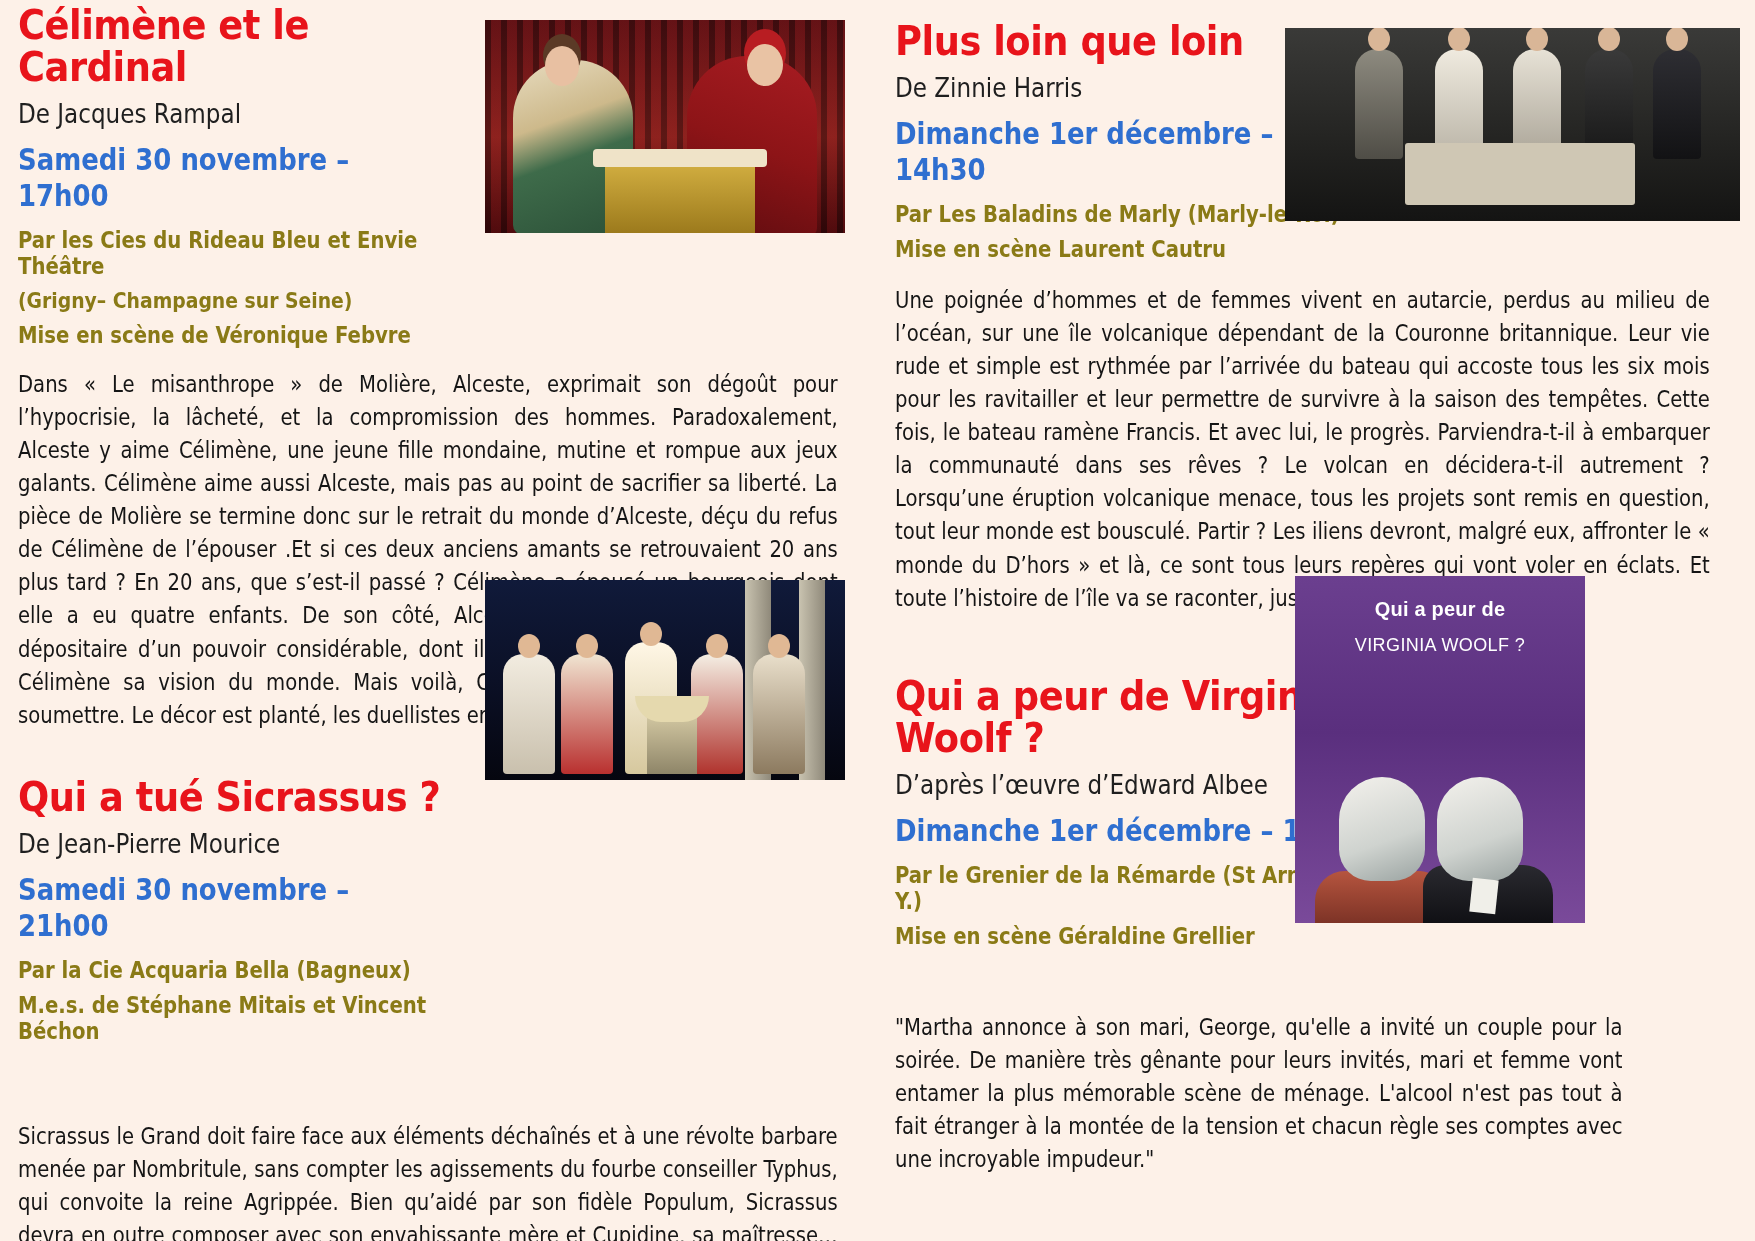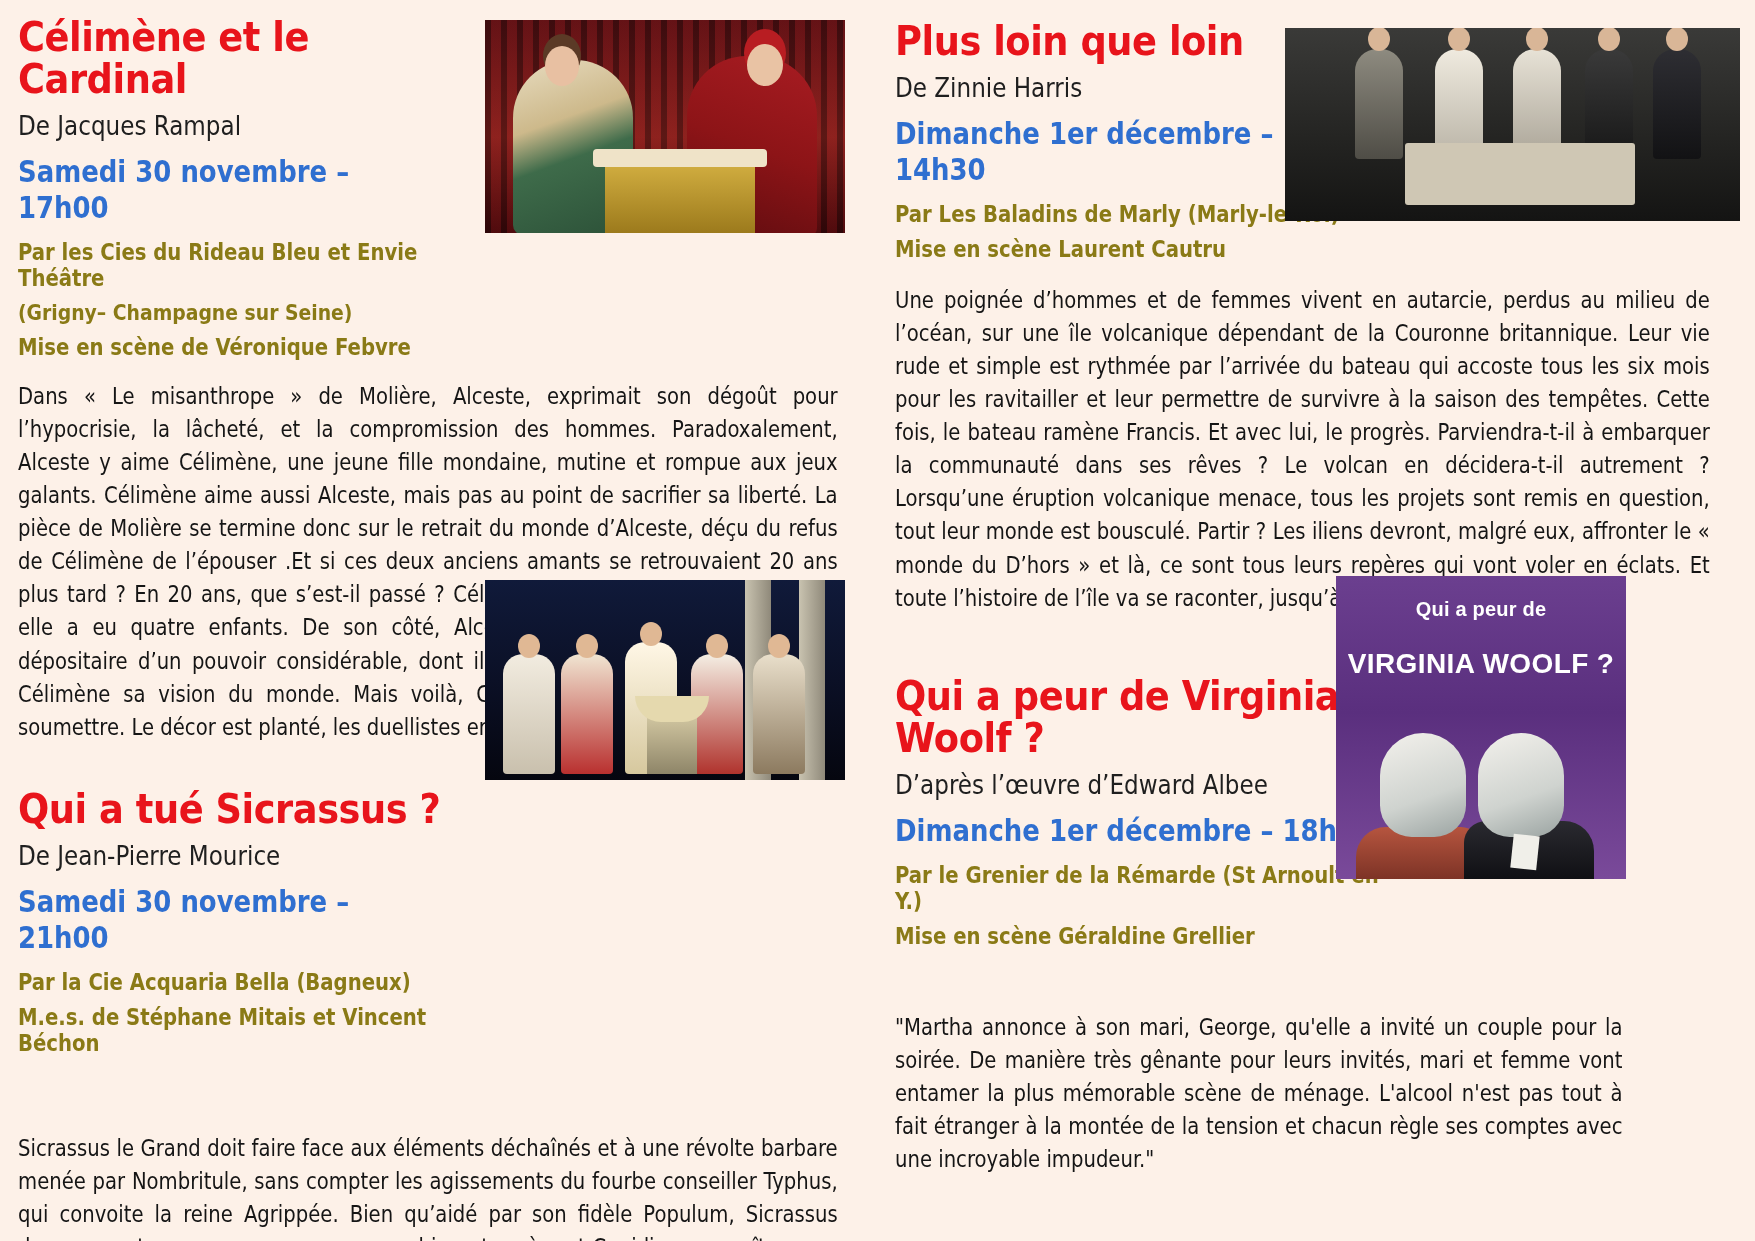--- a/index.html
+++ b/index.html
@@ -196,30 +196,30 @@
     position:absolute; left:150px; bottom:58px; width:74px; height:26px;
     background:#e5d9ae; border-radius:0 0 36px 36px;
   }
   #photo-sicrassus .pedestal{
     position:absolute; left:162px; bottom:6px; width:50px; height:56px;
     background:linear-gradient(180deg,#cfc49f,#8e8568);
   }
 
   
   #photo-woolf {
-    left: 1336px; top: 576px; width: 290px; height: 303px;
+    left: 1295px; top: 576px; width: 290px; height: 347px;
     background: linear-gradient(180deg,#6b3f8f 0%, #5a2f7e 45%, #7a4a9a 100%);
   }
   #photo-woolf .ptxt {
     position:absolute; left:0; right:0; top:22px;
     text-align:center; color:#fff;
     font-family:"Liberation Sans", sans-serif;
   }
   #photo-woolf .ptxt .l1 { font-size:20px; font-weight:bold; letter-spacing:.2px; }
-  #photo-woolf .ptxt .l2 { font-size:28px; font-weight:bold; margin-top:27px; letter-spacing:.4px; }
+  #photo-woolf .ptxt .l2 { font-size:18px; font-weight:normal; margin-top:14px; letter-spacing:.4px; }
   #photo-woolf .lovers {
     position:absolute; left:0; right:0; bottom:0; height:175px;
   }
   #photo-woolf .head {
     position:absolute; bottom:42px; width:86px; height:104px;
     background: linear-gradient(160deg,#f3f1ec 0%, #cfd3cf 60%, #9aa3a1 100%);
     border-radius: 46px 46px 34px 34px;
   }
   #photo-woolf .h1 { left:44px; }
   #photo-woolf .h2 { left:142px; }
@@ -238,21 +238,21 @@
     background:#f0efe9; transform: rotate(6deg);
   }
 </style>
 </head>
 <body>
 
 <div class="page">
 
   <div class="col col-left">
 
-    <div class="block" style="padding-top:16px;">
+    <div class="block" style="padding-top:4px;">
       <h1 class="title" style="width:460px;">Célimène et le Cardinal</h1>
       <p class="author" style="width:460px;">De Jacques Rampal</p>
       <p class="date" style="width:460px;">Samedi 30 novembre – 17h00</p>
       <p class="company" style="width:470px;">Par les Cies du Rideau Bleu et Envie Théâtre</p>
       <p class="company2" style="width:470px;">(Grigny– Champagne sur Seine)</p>
       <p class="director" style="width:470px;margin-bottom:20px;">Mise en scène de Véronique Febvre</p>
       <p class="synopsis" style="width:845px;">Dans « Le misanthrope » de Molière, Alceste, exprimait son dégoût pour l’hypocrisie, la lâcheté, et la compromission des hommes. Paradoxalement, Alceste y aime Célimène, une jeune fille mondaine, mutine et rompue aux jeux galants. Célimène aime aussi Alceste, mais pas au point de sacrifier sa liberté. La pièce de Molière se termine donc sur le retrait du monde d’Alceste, déçu du refus de Célimène de l’épouser .Et si ces deux anciens amants se retrouvaient 20 ans plus tard ? En 20 ans, que s’est-il passé ? Célimène a épousé un bourgeois dont elle a eu quatre enfants. De son côté, Alceste est devenu Cardinal, soit le dépositaire d’un pouvoir considérable, dont il entend bien user pour imposer à Célimène sa vision du monde. Mais voilà, Célimène n’est pas disposée à se soumettre. Le décor est planté, les duellistes en place : que la joute commence !</p>
     </div>
 
     <div class="block" style="margin-top:44px;">

